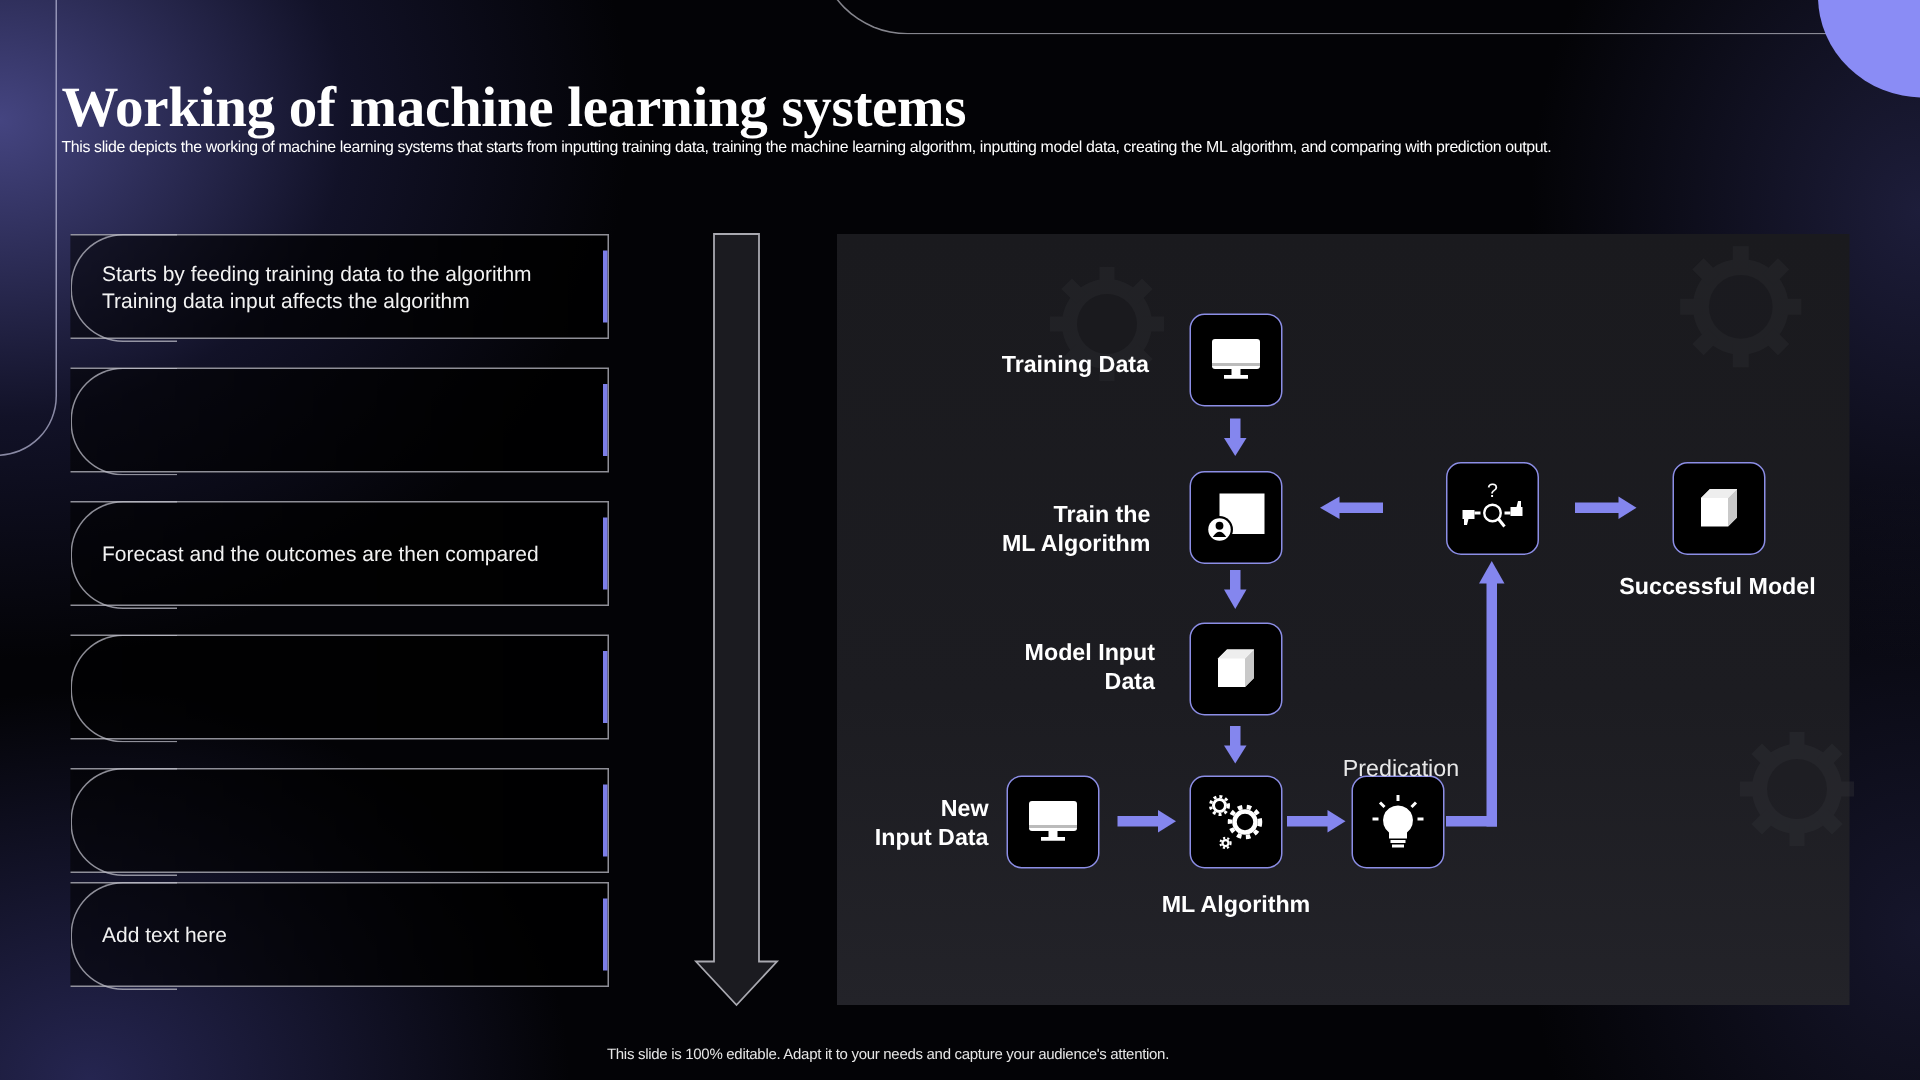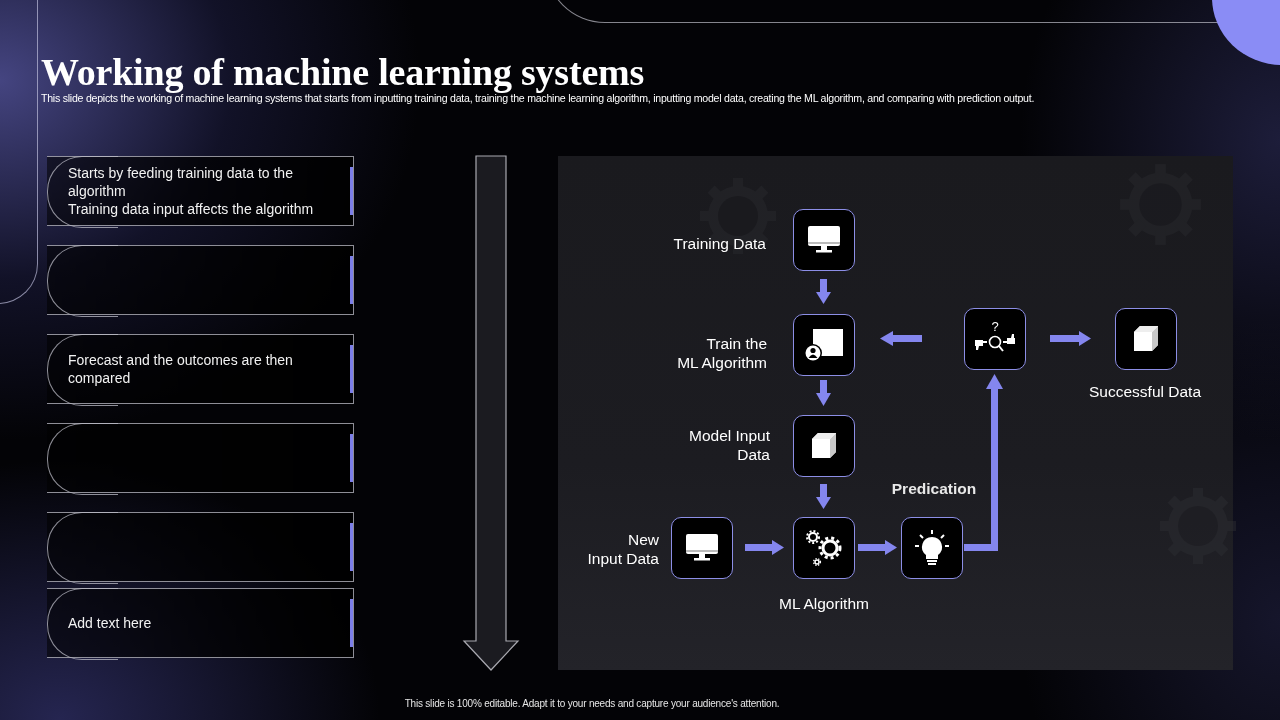--- a/index.html
+++ b/index.html
@@ -34,21 +34,21 @@
     font-family: "Liberation Serif", serif; font-size: 38px; color: #fff; letter-spacing: -0.2px; margin-top: 16px;
   }
   .subtitle {
     position: absolute; left: 41px; top: 92px; font-size: 10.6px; color: #fff; letter-spacing: -0.25px; white-space: nowrap;
   }
   .footer {
     position: absolute; left: 0; width: 1184px; top: 698px; text-align: center; font-size: 10px; color: #e6e6e6; letter-spacing: -0.2px;
   }
   
   .step {
-    position: absolute; left: 47px; width: 307px; height: 70px;
+    position: absolute; left: 47px; width: 359px; height: 70px;
     border: 1px solid rgba(190,190,200,0.75); border-left: none;
     background: linear-gradient(90deg, rgba(0,0,0,0.55), rgba(0,0,0,0.9));
   }
   .step::before {
     content: ""; position: absolute; left: 0; top: -1px; width: 70px; height: 70px;
     border: 1px solid rgba(190,190,200,0.75); border-right: none;
     border-radius: 35px 0 0 35px;
   }
   .step-accent { position: absolute; right: 0; top: 10px; width: 3px; height: 48px; background: #7c7ee8; }
   .step-text {
@@ -62,25 +62,25 @@
     position: absolute; left: 558px; top: 156px; width: 675px; height: 514px;
     background: linear-gradient(180deg, #1a1a1e, #1c1c21 60%, #232329);
   }
   .gear-bg { position: absolute; opacity: 0.45; }
   .node {
     position: absolute; width: 62px; height: 62px; border-radius: 10px;
     background: #000; border: 1.5px solid #8c8ee6;
     display: flex; align-items: center; justify-content: center;
   }
   .label {
-    position: absolute; font-size: 15.5px; font-weight: normal; color: #fff; line-height: 19px; white-space: pre-line;
+    position: absolute; font-size: 15.5px; font-weight: bold; color: #fff; line-height: 19px; white-space: pre-line;
   }
   .label.right { text-align: right; }
   .label.center { text-align: center; }
-  .label.plain { font-weight: bold; color: #e8e8e8; }
+  .label.plain { font-weight: normal; color: #e8e8e8; margin-top: 24px; }
   .arrows { position: absolute; left: 0; top: 0; width: 1280px; height: 720px; pointer-events: none; }
 </style>
 </head>
 <body>
 
 <div class="deco-line-left"></div>
 <div class="deco-arc-top"></div>
 <div class="deco-circle"></div>
 
 <h1 class="title">Working of machine learning systems</h1>
@@ -267,15 +267,15 @@
 
 <div class="label right" style="left:620px;top:234px;width:146px">Training Data</div>
 <div class="label right" style="left:620px;top:334px;width:147px">Train the
 ML Algorithm</div>
 <div class="label right" style="left:630px;top:426px;width:140px">Model Input
 Data</div>
 <div class="label right" style="left:560px;top:530px;width:99px">New
 Input Data</div>
 <div class="label center" style="left:754px;top:594px;width:140px">ML Algorithm</div>
 <div class="label center plain" style="left:874px;top:479px;width:120px">Predication</div>
-<div class="label center" style="left:1066px;top:382px;width:158px">Successful Data</div>
+<div class="label center" style="left:1066px;top:382px;width:158px">Successful Model</div>
 
 <div class="footer">This slide is 100% editable. Adapt it to your needs and capture your audience's attention.</div>
 
 </body></html>

